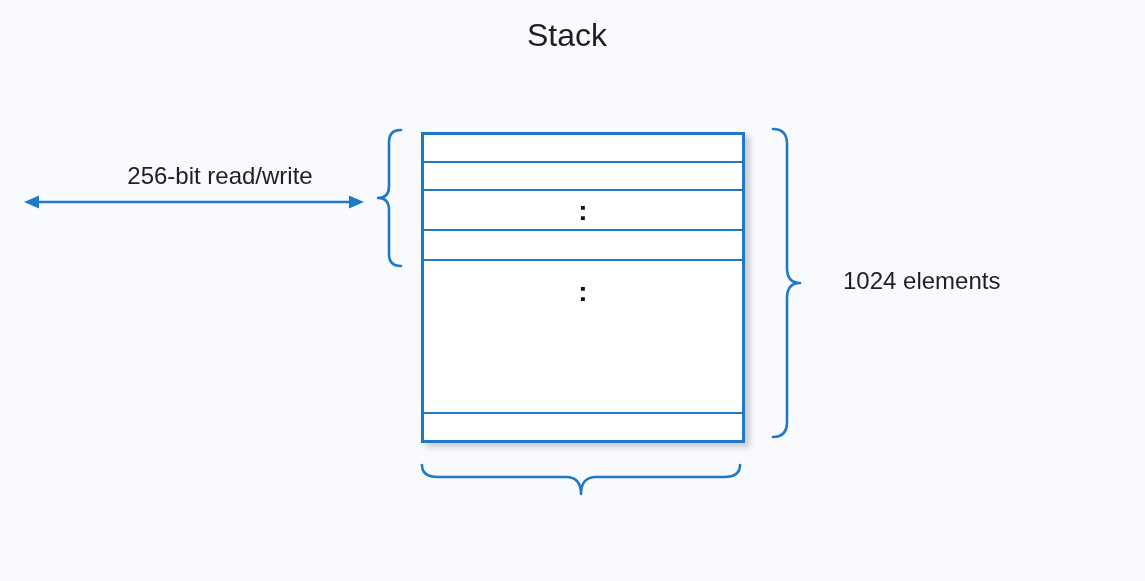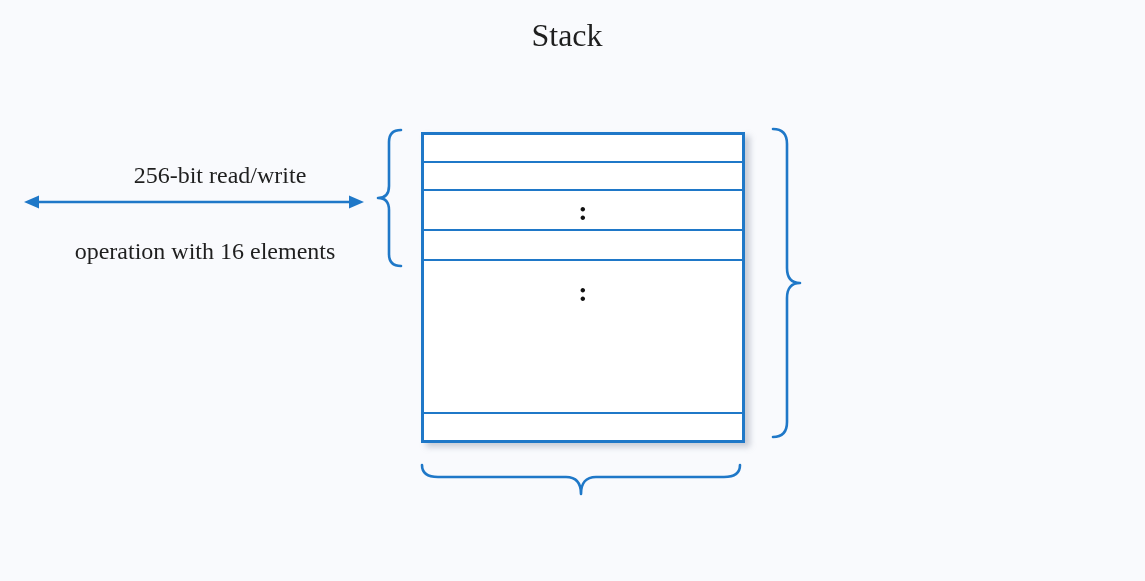--- a/index.html
+++ b/index.html
@@ -1,20 +1,20 @@
 <!DOCTYPE html>
 <html><head>
 <meta charset="utf-8">
 <style>
   html,body{margin:0;padding:0;}
   .canvas{
     position:relative;
     width:1145px;height:581px;
     background:#f9fafd;
-    font-family:Liberation Serif, serif;
+    font-family:Liberation Sans, sans-serif;
     color:#1f1f1f;
     overflow:hidden;
   }
   .abs{position:absolute;}
   .title{
     left:417px;top:16px;width:300px;
     text-align:center;
     font-size:32px;line-height:38px;
   }
   .label{font-size:24px;line-height:33px;}
@@ -81,18 +81,18 @@
 
   <svg class="abs arrow-wrap" width="340" height="16" viewBox="0 0 340 16">
     <line class="blue-stroke" x1="13" y1="8" x2="327" y2="8"></line>
     <polygon class="blue-fill" points="0,8 15,1.5 15,14.5"></polygon>
     <polygon class="blue-fill" points="340,8 325,1.5 325,14.5"></polygon>
   </svg>
 
   <div class="abs label center lbl-readwrite">256-bit read/write</div>
 
   <div class="abs label center lbl-operation">
-    <div>operation with 16 elements</div>
   </div>
 
+  <div class="abs label lbl-elements">1024 elements</div>
 
 
 </div>
 
 </body></html>

